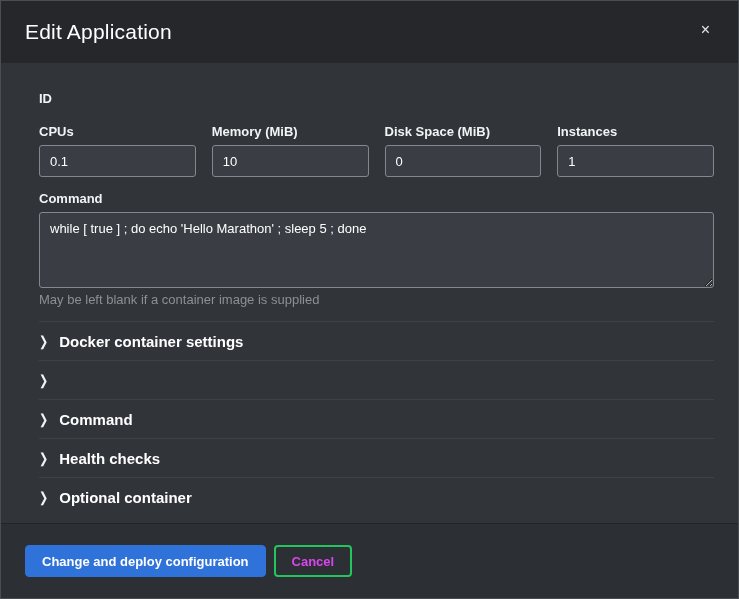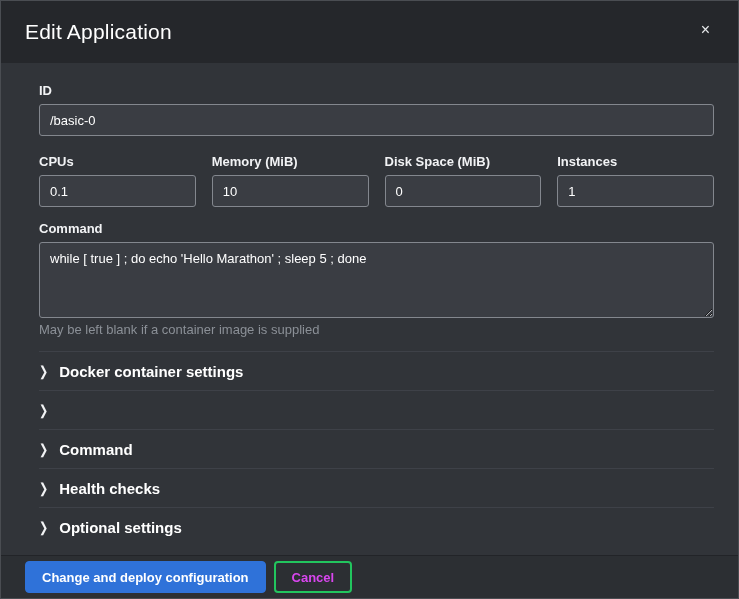--- a/index.html
+++ b/index.html
@@ -10,20 +10,21 @@
     color: #ffffff;
     overflow: hidden;
   }
   .modal {
     width: 739px;
     height: 599px;
     display: flex;
     flex-direction: column;
     background: #313439;
     border: 1px solid #4a4d52;
+    gap: 8px;
   }
   
   .modal-header {
     background: #25272b;
     padding: 19px 24px;
     display: flex;
     align-items: flex-start;
     justify-content: space-between;
     flex: 0 0 auto;
   }
@@ -114,21 +115,21 @@
   .section-label {
     font-size: 15px;
     font-weight: bold;
     color: #ffffff;
   }
   
   .modal-footer {
     flex: 0 0 auto;
     background: #2c2f33;
     border-top: 1px solid #222428;
-    padding: 5px 24px;
+    padding: 21px 24px;
     display: flex;
     gap: 8px;
     align-items: center;
   }
   .btn {
     height: 32px;
     border-radius: 4px;
     font-size: 13px;
     font-weight: bold;
     padding: 0 16px;
@@ -153,21 +154,20 @@
 
   <div class="modal-header">
     <div class="modal-title">Edit Application</div>
     <button class="close-btn">×</button>
   </div>
 
   <div class="modal-body">
 
     <div class="form-group">
       <label class="field-label">ID</label>
-      <input type="text" class="text-input" value="/basic-0" style="">
     </div>
 
     <div class="field-row">
       <div class="form-group">
         <label class="field-label">CPUs</label>
         <input type="text" class="text-input" value="0.1" style="">
       </div>
       <div class="form-group">
         <label class="field-label">Memory (MiB)</label>
         <input type="text" class="text-input" value="10" style="">
@@ -198,21 +198,21 @@
     <div class="accordion-section">
       <span class="chevron">❯</span>
       <span class="section-label">Command</span>
     </div>
     <div class="accordion-section">
       <span class="chevron">❯</span>
       <span class="section-label">Health checks</span>
     </div>
     <div class="accordion-section">
       <span class="chevron">❯</span>
-      <span class="section-label">Optional settings</span>
+      <span class="section-label">Optional container</span>
     </div>
 
   </div>
 
   <div class="modal-footer">
     <button class="btn btn-primary">Change and deploy configuration</button>
     <button class="btn btn-default">Cancel</button>
   </div>
 
 </div>

